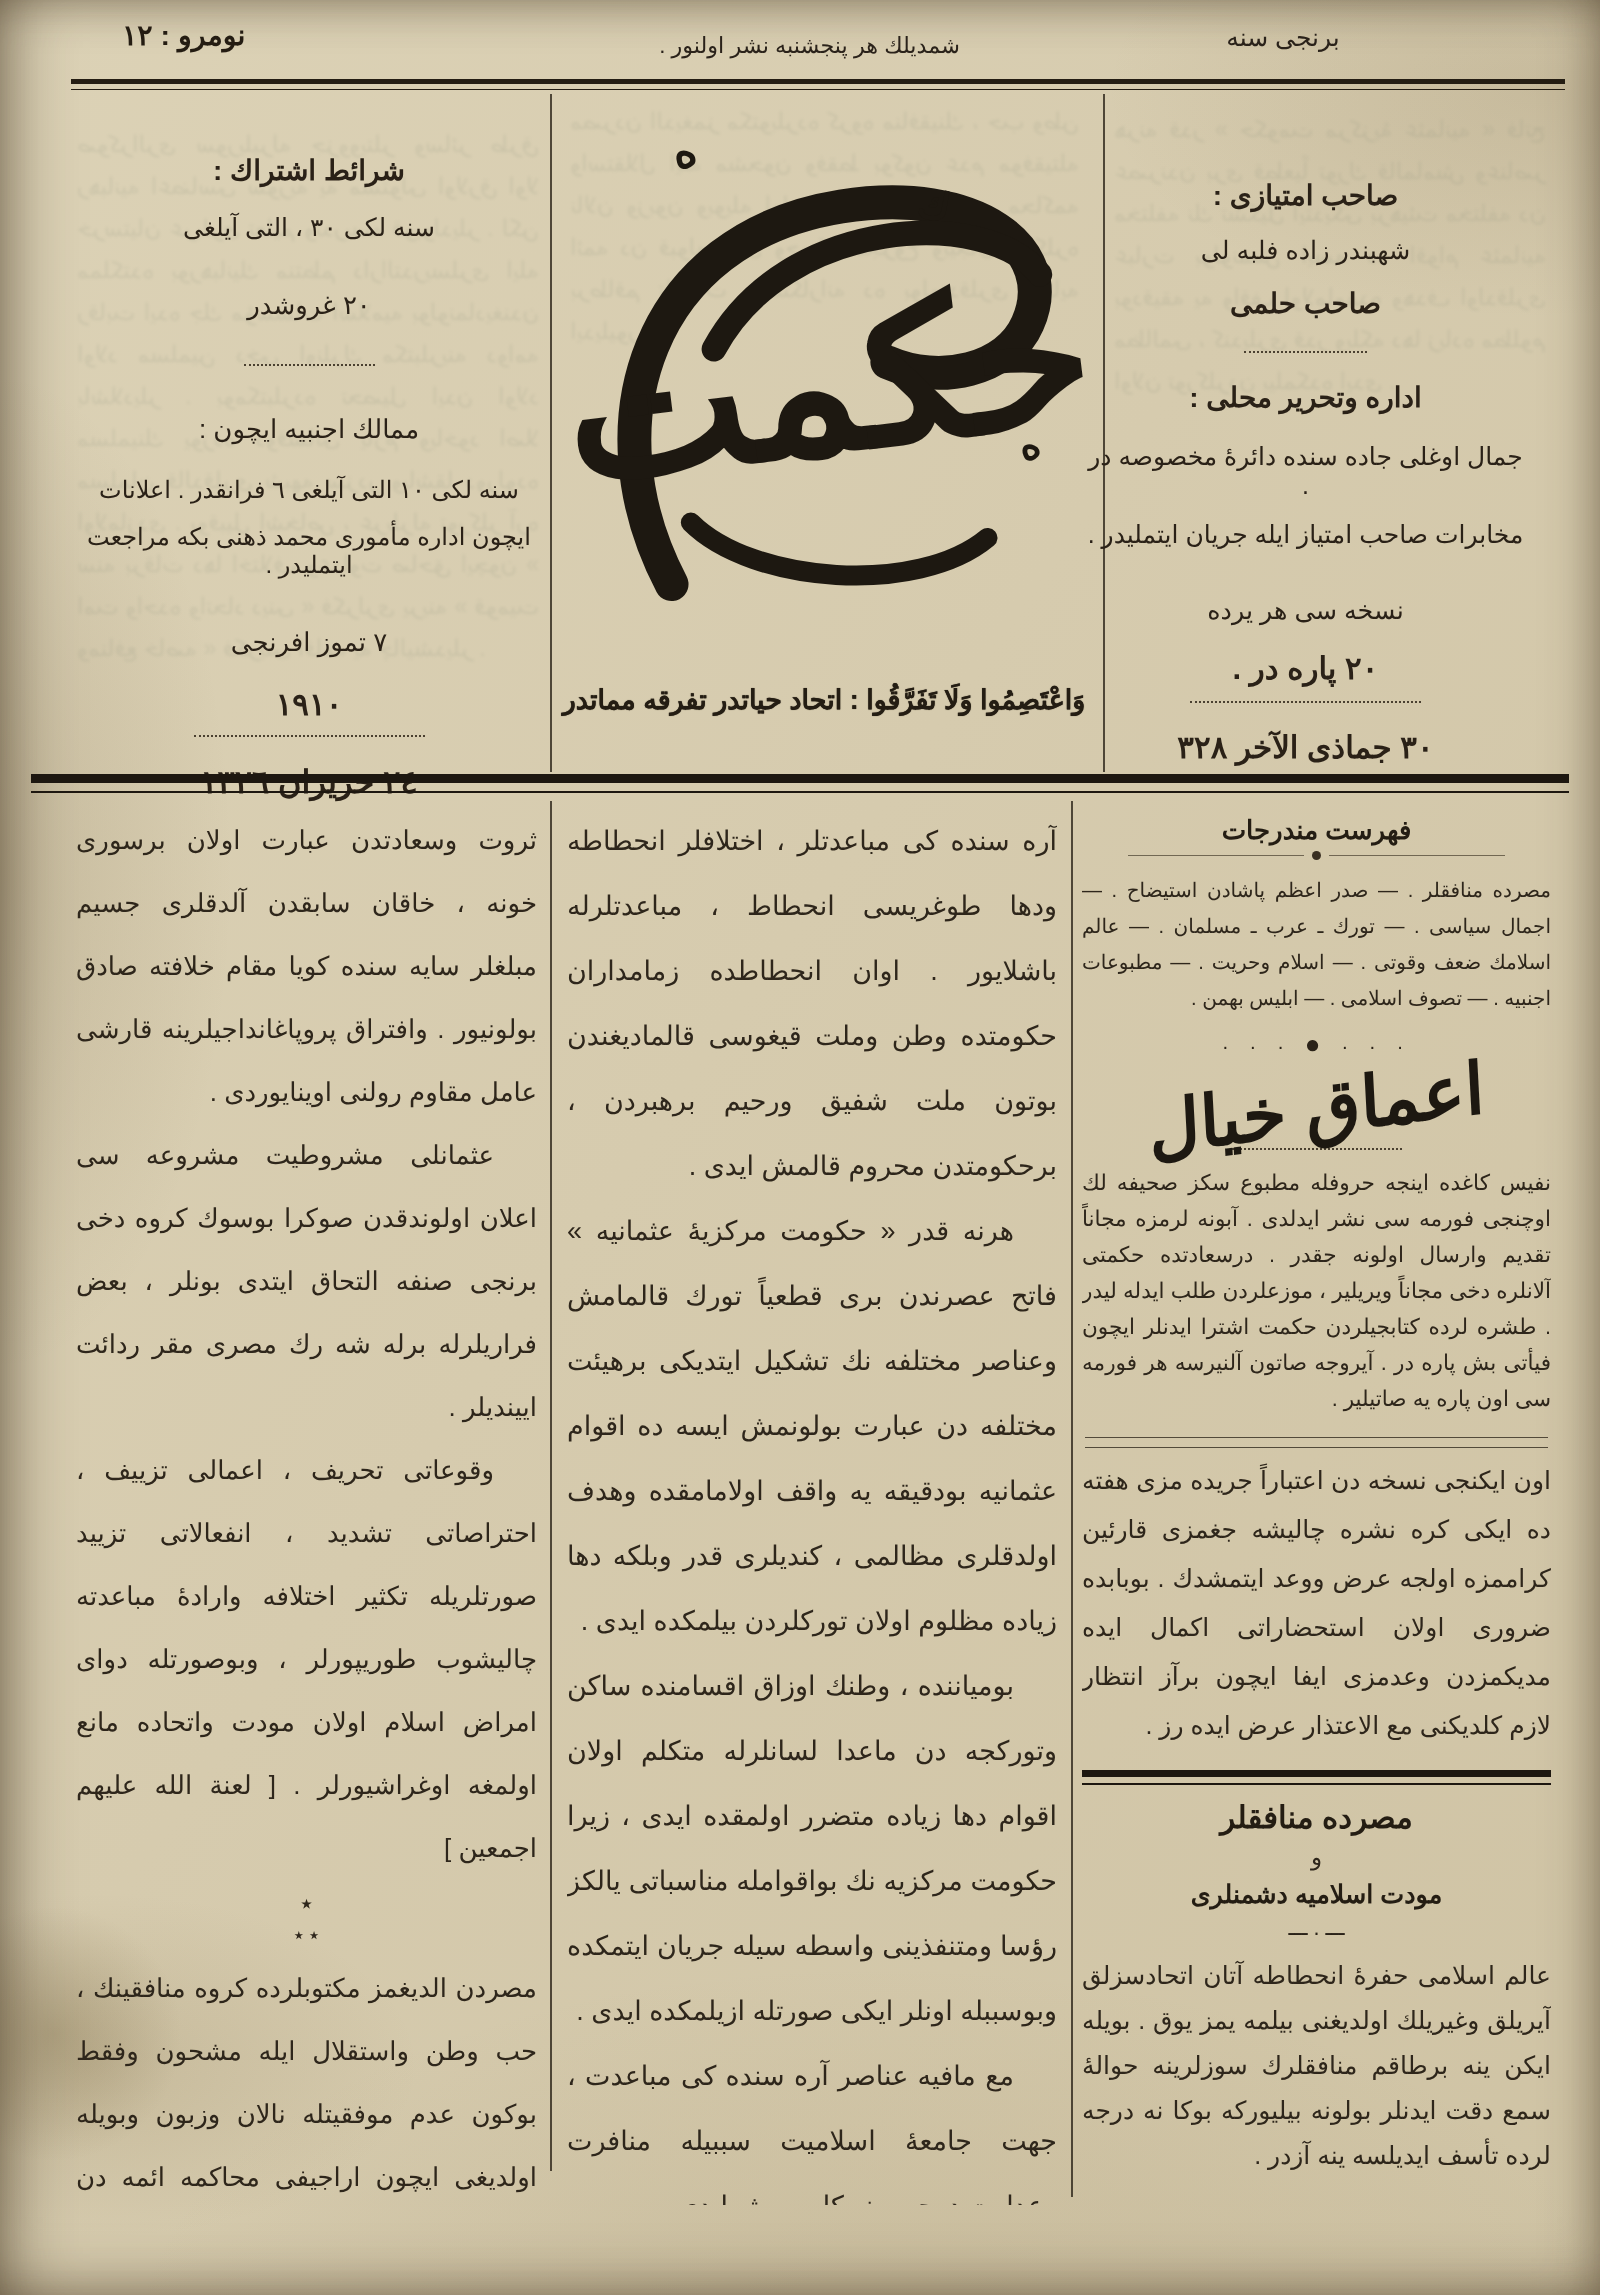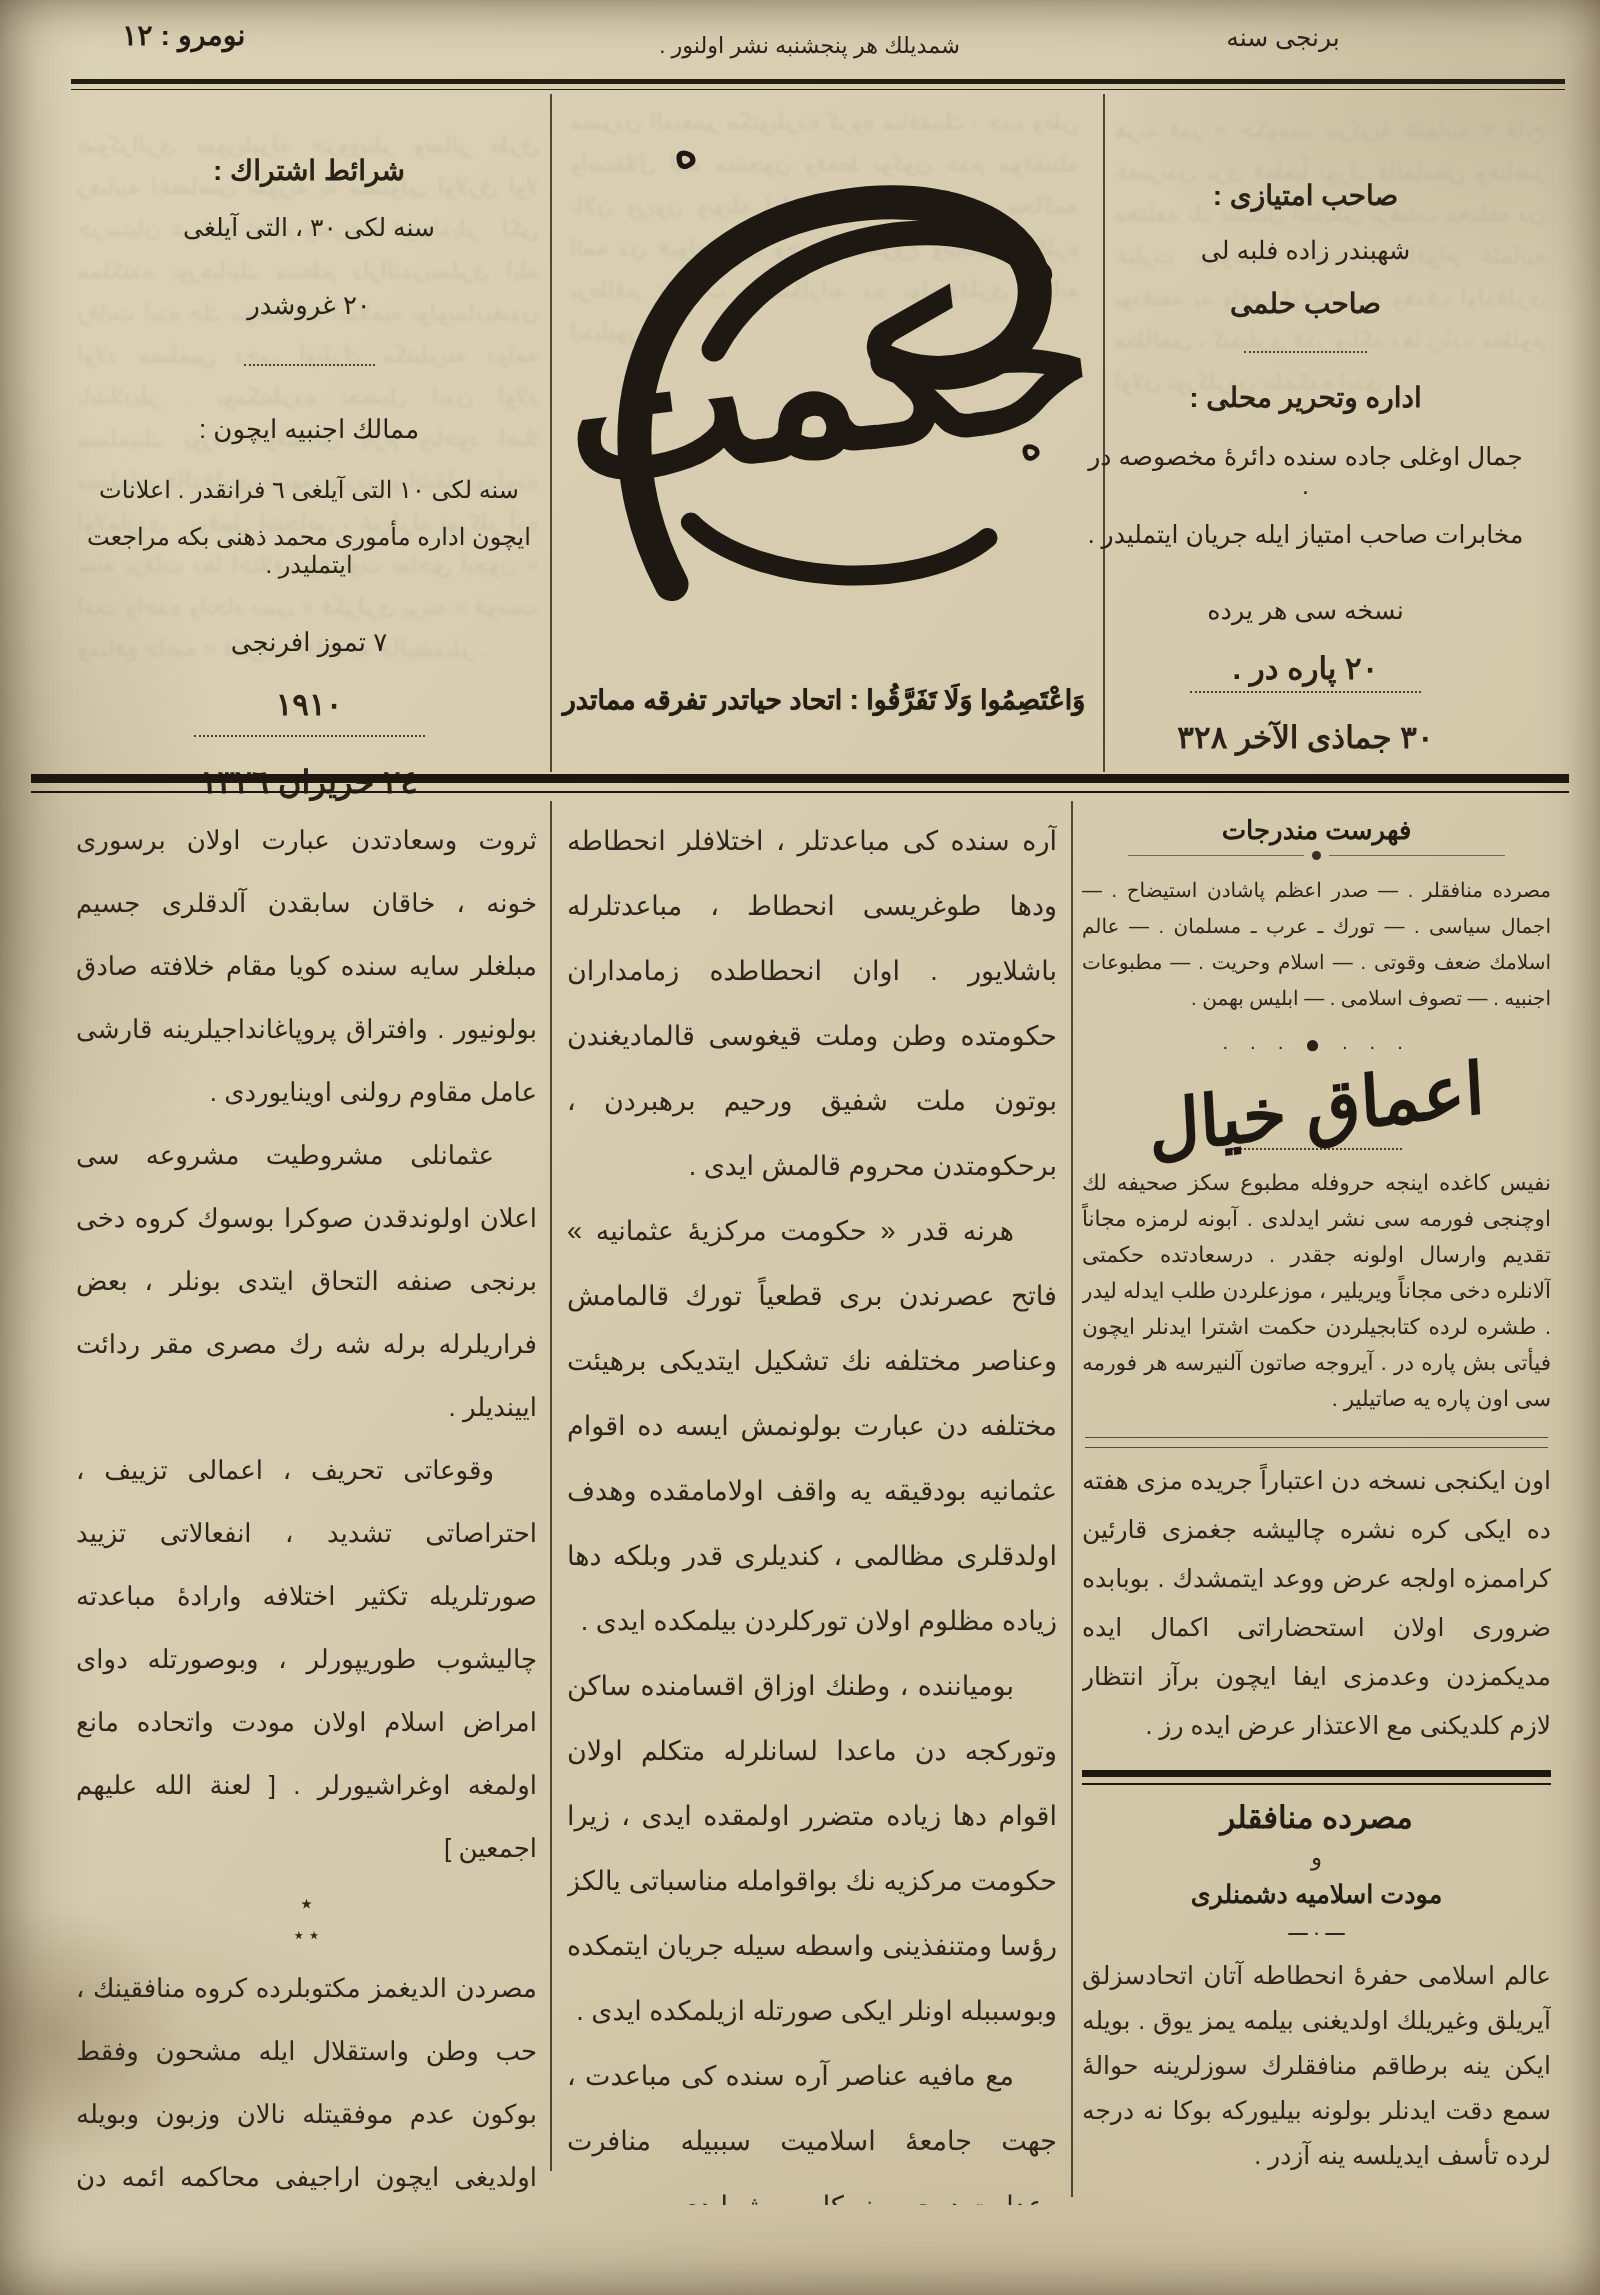--- a/index.html
+++ b/index.html
@@ -157,21 +157,21 @@
 
   <div class="abs z2 head-block hb-right" style="top:179px;">
     <div class="t36b" style="margin-bottom:23px;">صاحب امتيازى :</div>
     <div class="t33" style="margin-bottom:21.6px;">شهبندر زاده فلبه لى</div>
     <div class="t36b" style="margin-bottom:31px;">صاحب حلمى</div>
     <div class="dotted-div" style="width:123px;margin-bottom:28px;"></div>
     <div class="t36b" style="margin-bottom:28px;">اداره وتحرير محلى :</div>
     <div class="t32" style="margin-bottom:20px;">جمال اوغلى جاده سنده دائرهٔ مخصوصه در .</div>
     <div class="t32" style="margin-bottom:46px;">مخابرات صاحب امتياز ايله جريان ايتمليدر .</div>
     <div class="t33" style="margin-bottom:25px;">نسخه سى هر يرده</div>
-    <div class="t40b" style="margin-bottom:4px;">٢٠ پاره در .</div>
+    <div class="t40b" style="margin-bottom:14px;">٢٠ پاره در .</div>
     <div class="dotted-div" style="width:231px;margin-bottom:26px;"></div>
     <div class="t40b">٣٠ جماذى الآخر ٣٢٨</div>
   </div>
 
   <div class="abs z2 rule-heavy"></div>
 
   <div class="abs z2 vrule vrule-body-l"></div>
   <div class="abs z2 vrule vrule-body-r"></div>
 
   <div class="abs z2 bodycol col-right">

